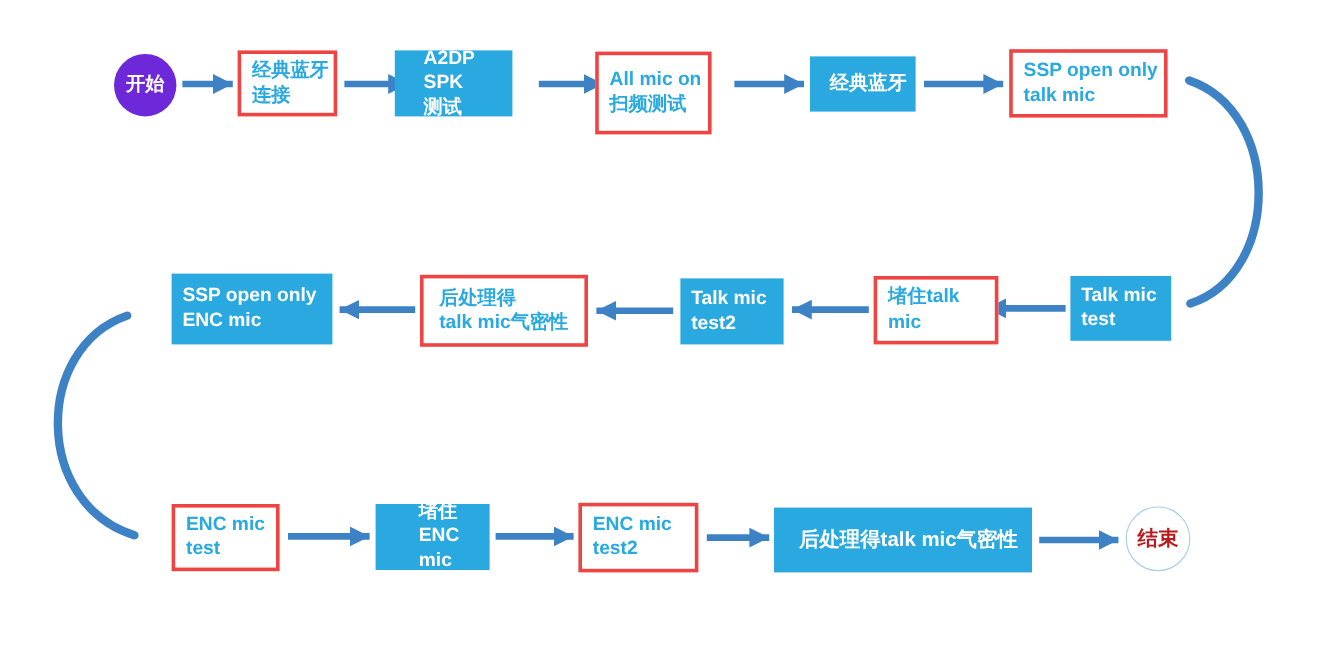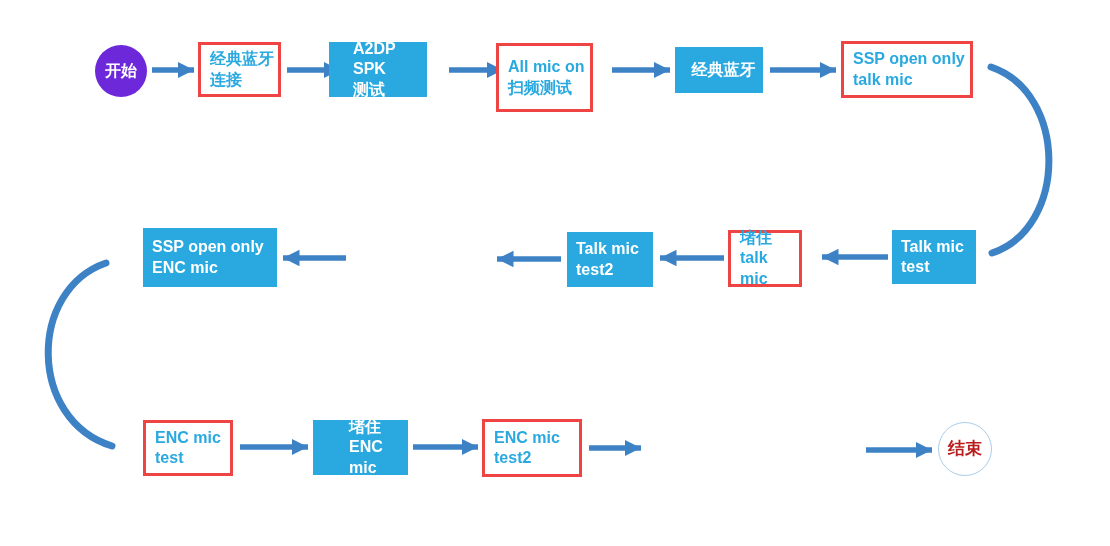--- a/index.html
+++ b/index.html
@@ -71,35 +71,38 @@
 扫频测试</div>
 
   <div class="node rect filled center" style="left:675px;top:47px;width:88px;height:46px;">经典蓝牙</div>
 
   <div class="node rect outline" style="left:841px;top:41px;width:132px;height:57px;">SSP open only
 talk mic</div>
 
   <div class="node rect filled" style="left:892px;top:230px;width:84px;height:54px;">Talk mic
 test</div>
 
-  <div class="node rect outline" style="left:728px;top:230px;width:74px;height:57px;">堵住talk
+  <div class="node rect outline" style="left:728px;top:230px;width:104px;height:57px;">堵住talk
 mic</div>
 
   <div class="node rect filled" style="left:567px;top:232px;width:86px;height:55px;">Talk mic
 test2</div>
 
+  <div class="node rect outline" style="left:350px;top:229px;width:140px;height:60px;padding-left:13px;">后处理得
+talk mic气密性</div>
 
   <div class="node rect filled" style="left:143px;top:228px;width:134px;height:59px;">SSP open only
 ENC mic</div>
 
   <div class="node rect outline" style="left:143px;top:420px;width:90px;height:56px;">ENC mic
 test</div>
 
   <div class="node rect filled" style="left:313px;top:420px;width:95px;height:55px;padding-left:36px;">堵住ENC
 mic</div>
 
   <div class="node rect outline" style="left:482px;top:419px;width:100px;height:58px;">ENC mic
 test2</div>
 
+  <div class="node rect filled center big" style="left:645px;top:423px;width:215px;height:54px;">后处理得talk mic气密性</div>
 
   <div class="node circle outline" style="left:938px;top:422px;width:54px;height:54px;">结束</div>
 
 </div>
 
 </body></html>

